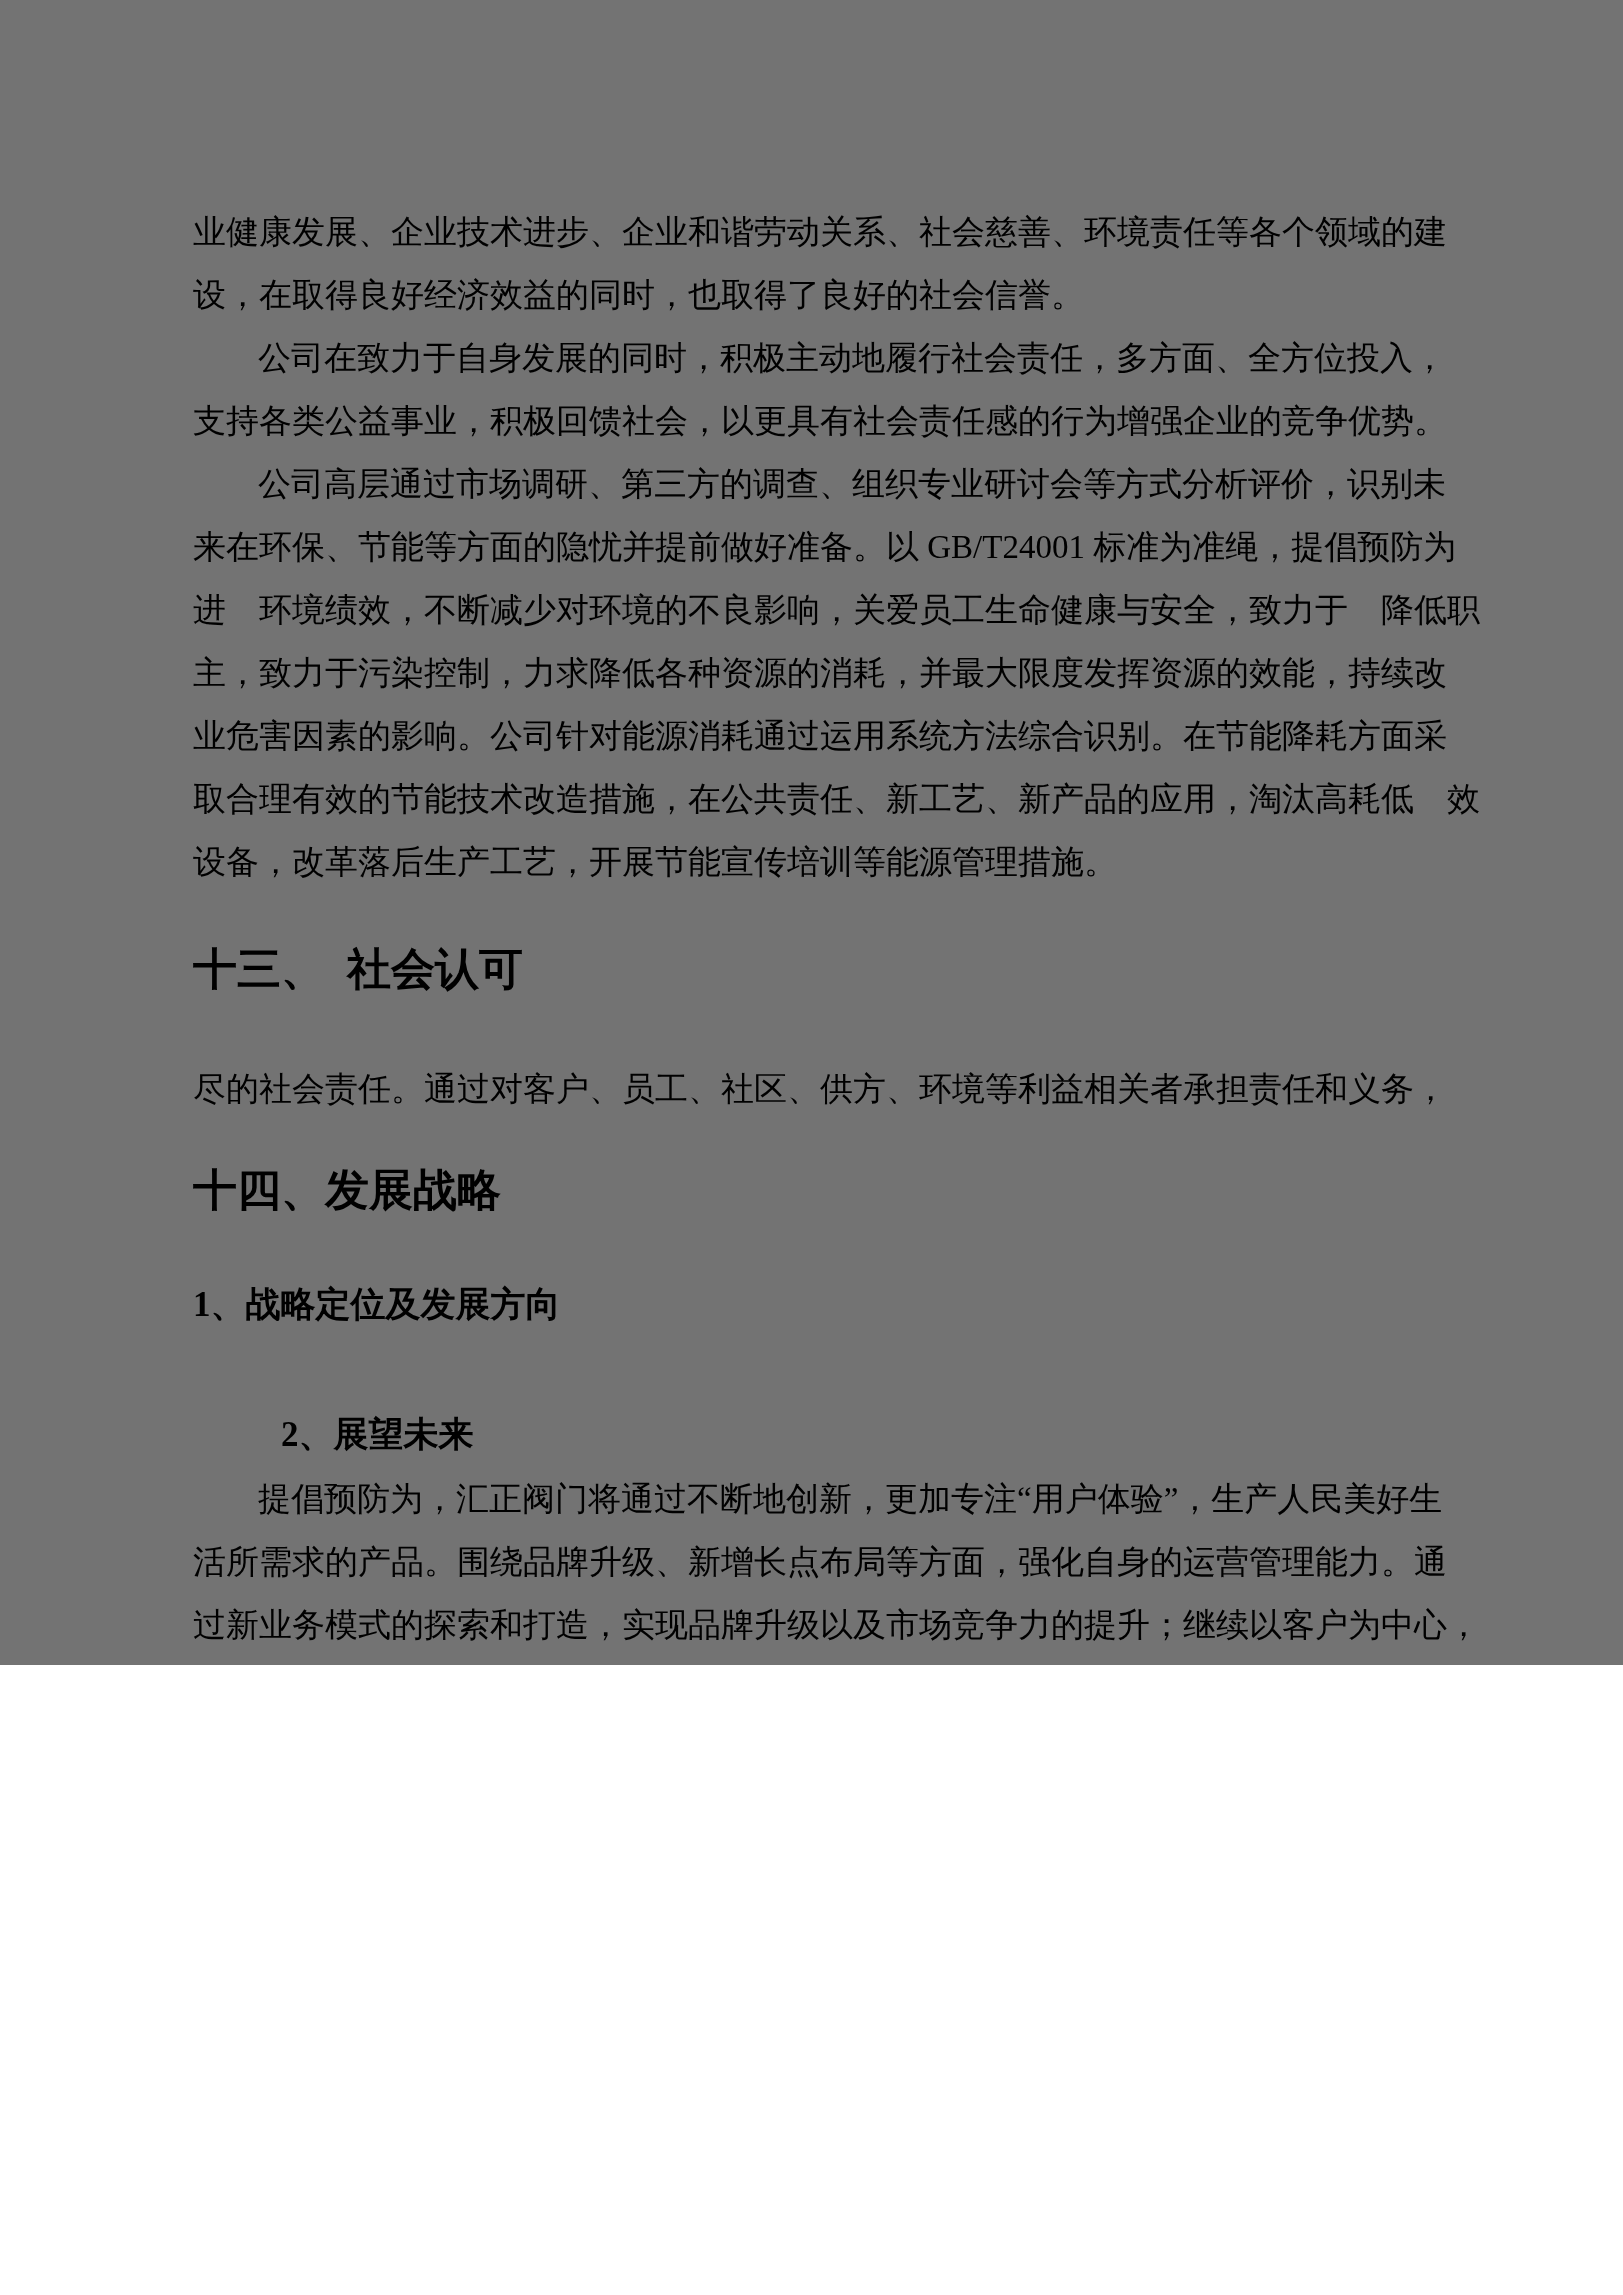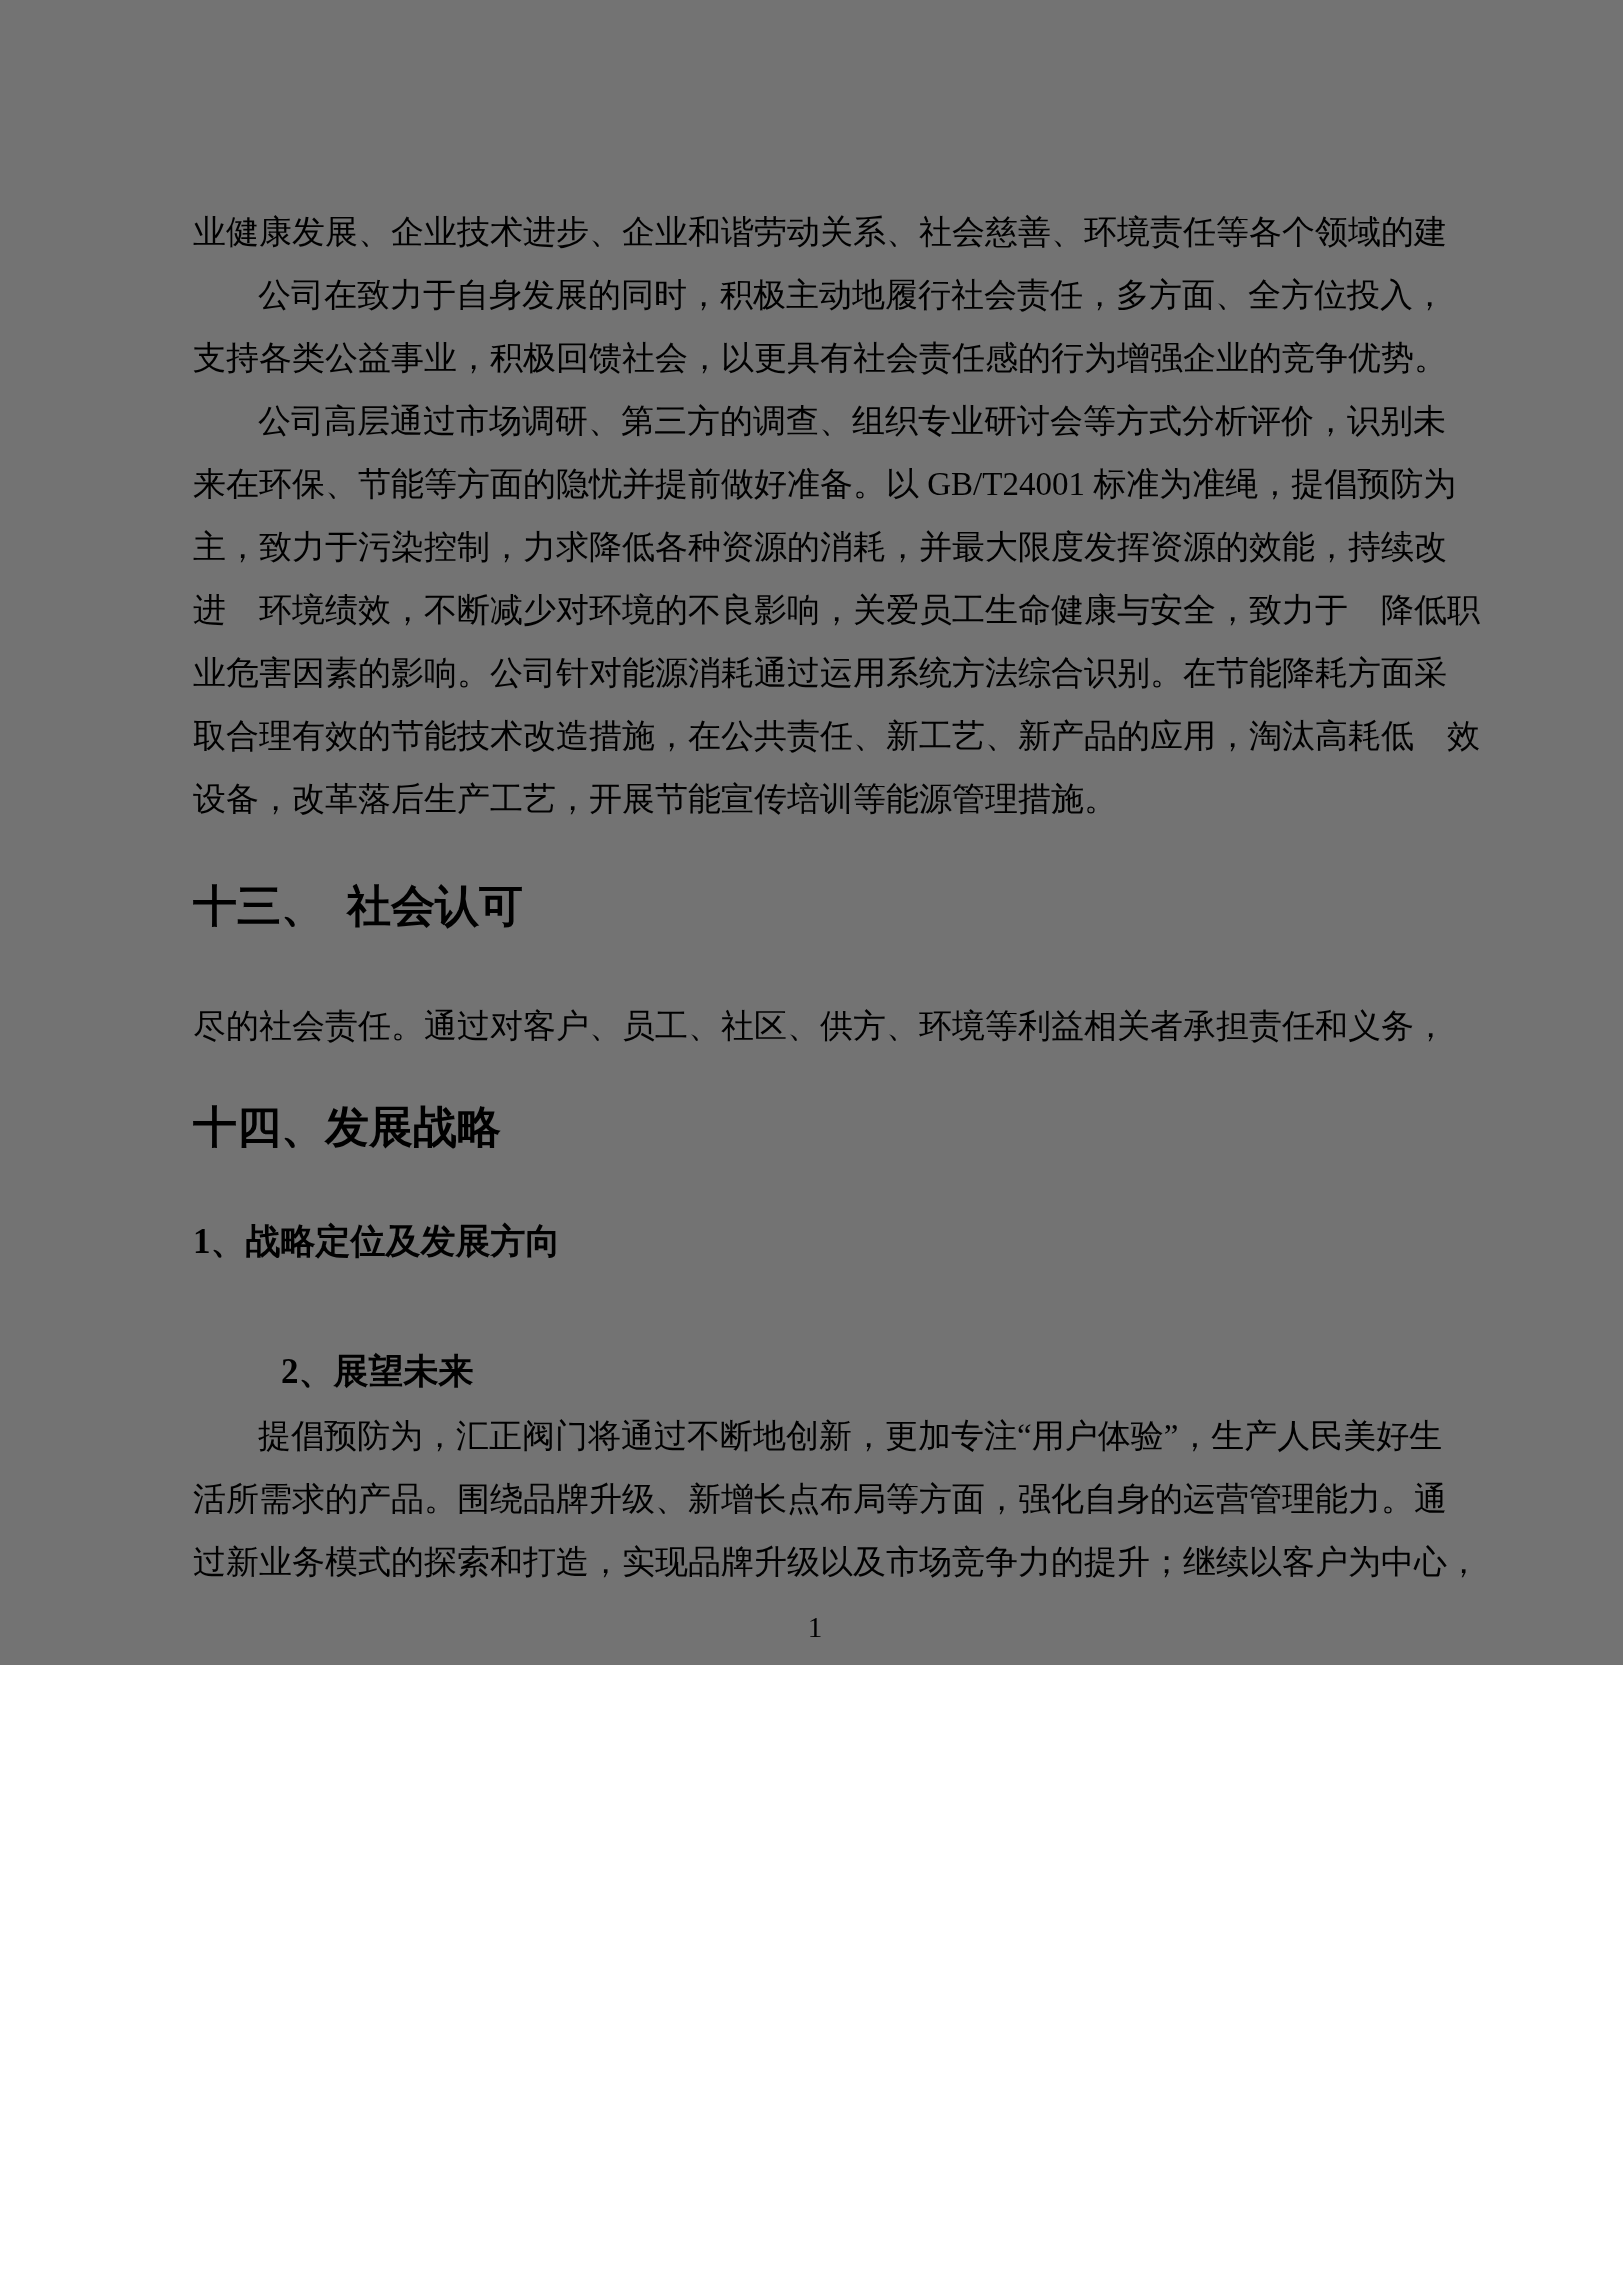--- a/index.html
+++ b/index.html
@@ -56,32 +56,33 @@
   }
 </style>
 </head>
 <body>
 
 <div class="page">
   <div class="flow">
 
     <div class="para">
       <div class="line">业健康发展、企业技术进步、企业和谐劳动关系、社会慈善、环境责任等各个领域的建</div>
+      <div class="line">设，在取得良好经济效益的同时，也取得了良好的社会信誉。</div>
     </div>
 
     <div class="para">
       <div class="line ind">公司在致力于自身发展的同时，积极主动地履行社会责任，多方面、全方位投入，</div>
       <div class="line">支持各类公益事业，积极回馈社会，以更具有社会责任感的行为增强企业的竞争优势。</div>
     </div>
 
     <div class="para">
       <div class="line ind">公司高层通过市场调研、第三方的调查、组织专业研讨会等方式分析评价，识别未</div>
       <div class="line">来在环保、节能等方面的隐忧并提前做好准备。以 GB/T24001 标准为准绳，提倡预防为</div>
+      <div class="line">进　环境绩效，不断减少对环境的不良影响，关爱员工生命健康与安全，致力于　降低职</div>
       <div class="line">主，致力于污染控制，力求降低各种资源的消耗，并最大限度发挥资源的效能，持续改</div>
-      <div class="line">进　环境绩效，不断减少对环境的不良影响，关爱员工生命健康与安全，致力于　降低职</div>
       <div class="line">业危害因素的影响。公司针对能源消耗通过运用系统方法综合识别。在节能降耗方面采</div>
       <div class="line">取合理有效的节能技术改造措施，在公共责任、新工艺、新产品的应用，淘汰高耗低　效</div>
       <div class="line">设备，改革落后生产工艺，开展节能宣传培训等能源管理措施。</div>
     </div>
 
     <h2 class="h13">十三、  社会认可</h2>
 
     <div class="para">
       <div class="line">尽的社会责任。通过对客户、员工、社区、供方、环境等利益相关者承担责任和义务，</div>
     </div>

